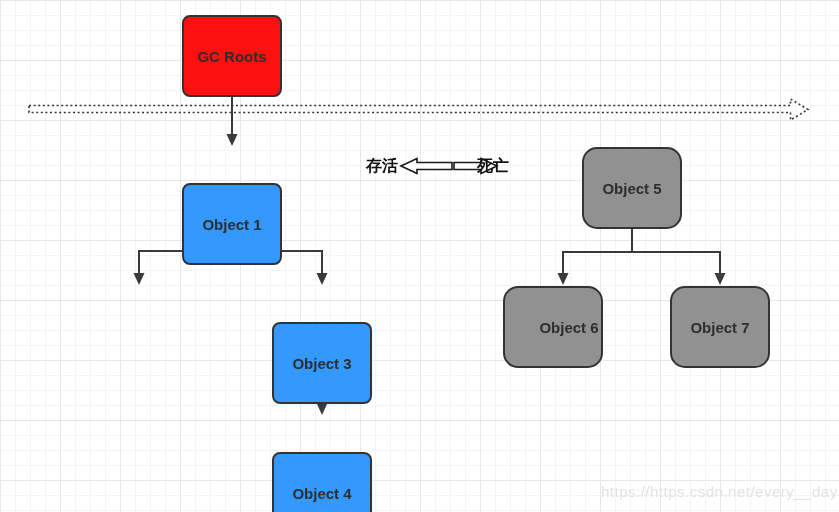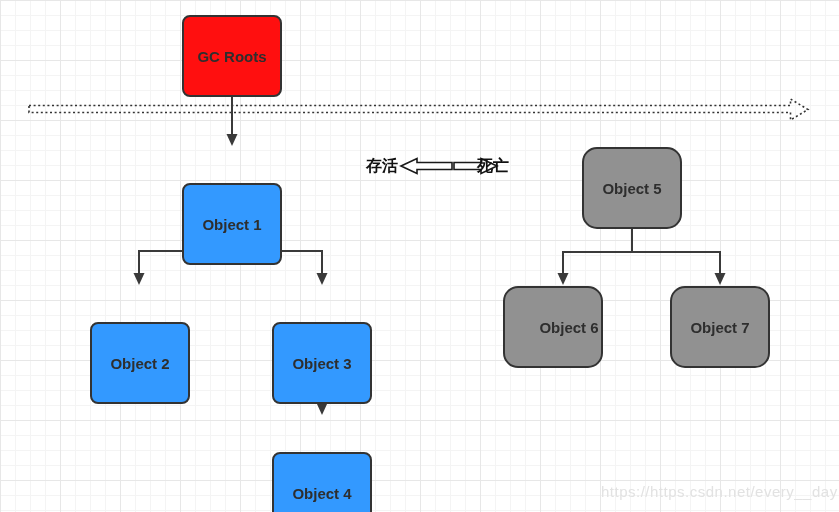--- a/index.html
+++ b/index.html
@@ -98,23 +98,20 @@
       <path d="M497,166 L481,158.5 L481,162.5 L454,162.5 L454,169.5 L481,169.5 L481,173.5 Z" fill="#ffffff" stroke="#1a1a1a" stroke-width="1.6"></path>
     </g>
   </svg>
 
   <div class="node root" id="n-gcroots">
     <span>GC Roots</span>
   </div>
   <div class="node reachable" id="n-obj1">
     <span>Object 1</span>
   </div>
-  <div class="node reachable" id="n-obj2">
-    <span>Object 2</span>
-  </div>
   <div class="node reachable" id="n-obj3">
     <span>Object 3</span>
   </div>
   <div class="node reachable" id="n-obj4">
     <span>Object 4</span>
   </div>
   <div class="node unreachable" id="n-obj5">
     <span>Object 5</span>
   </div>
   <div class="node unreachable" id="n-obj6">

